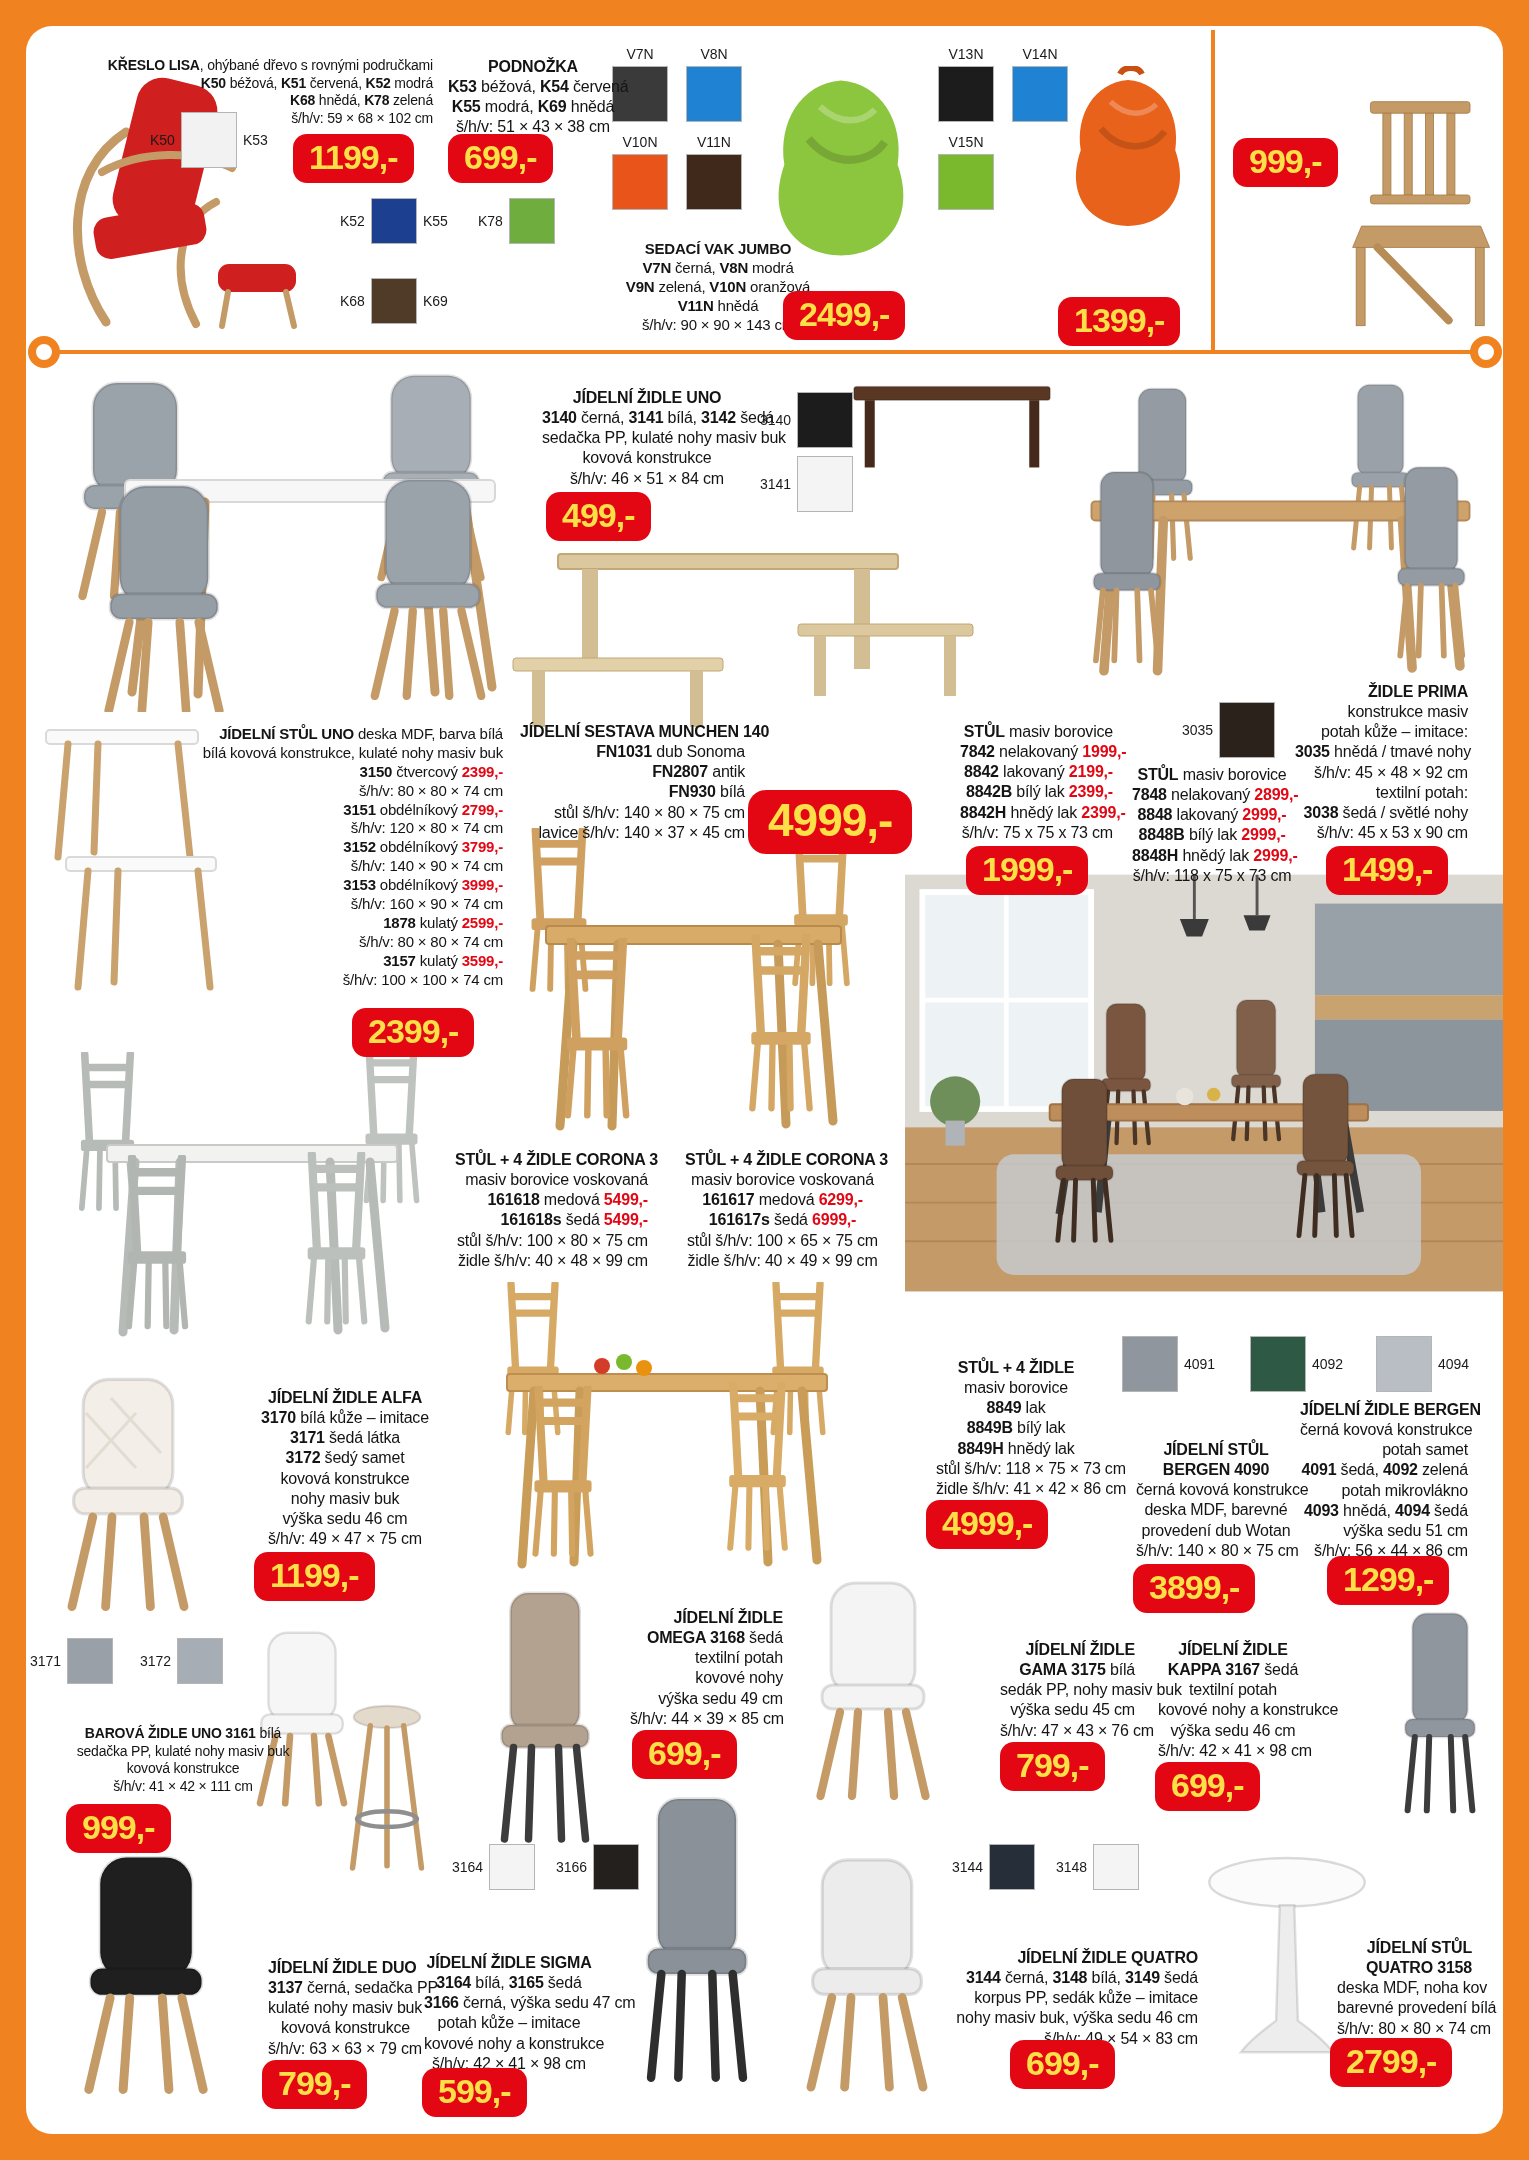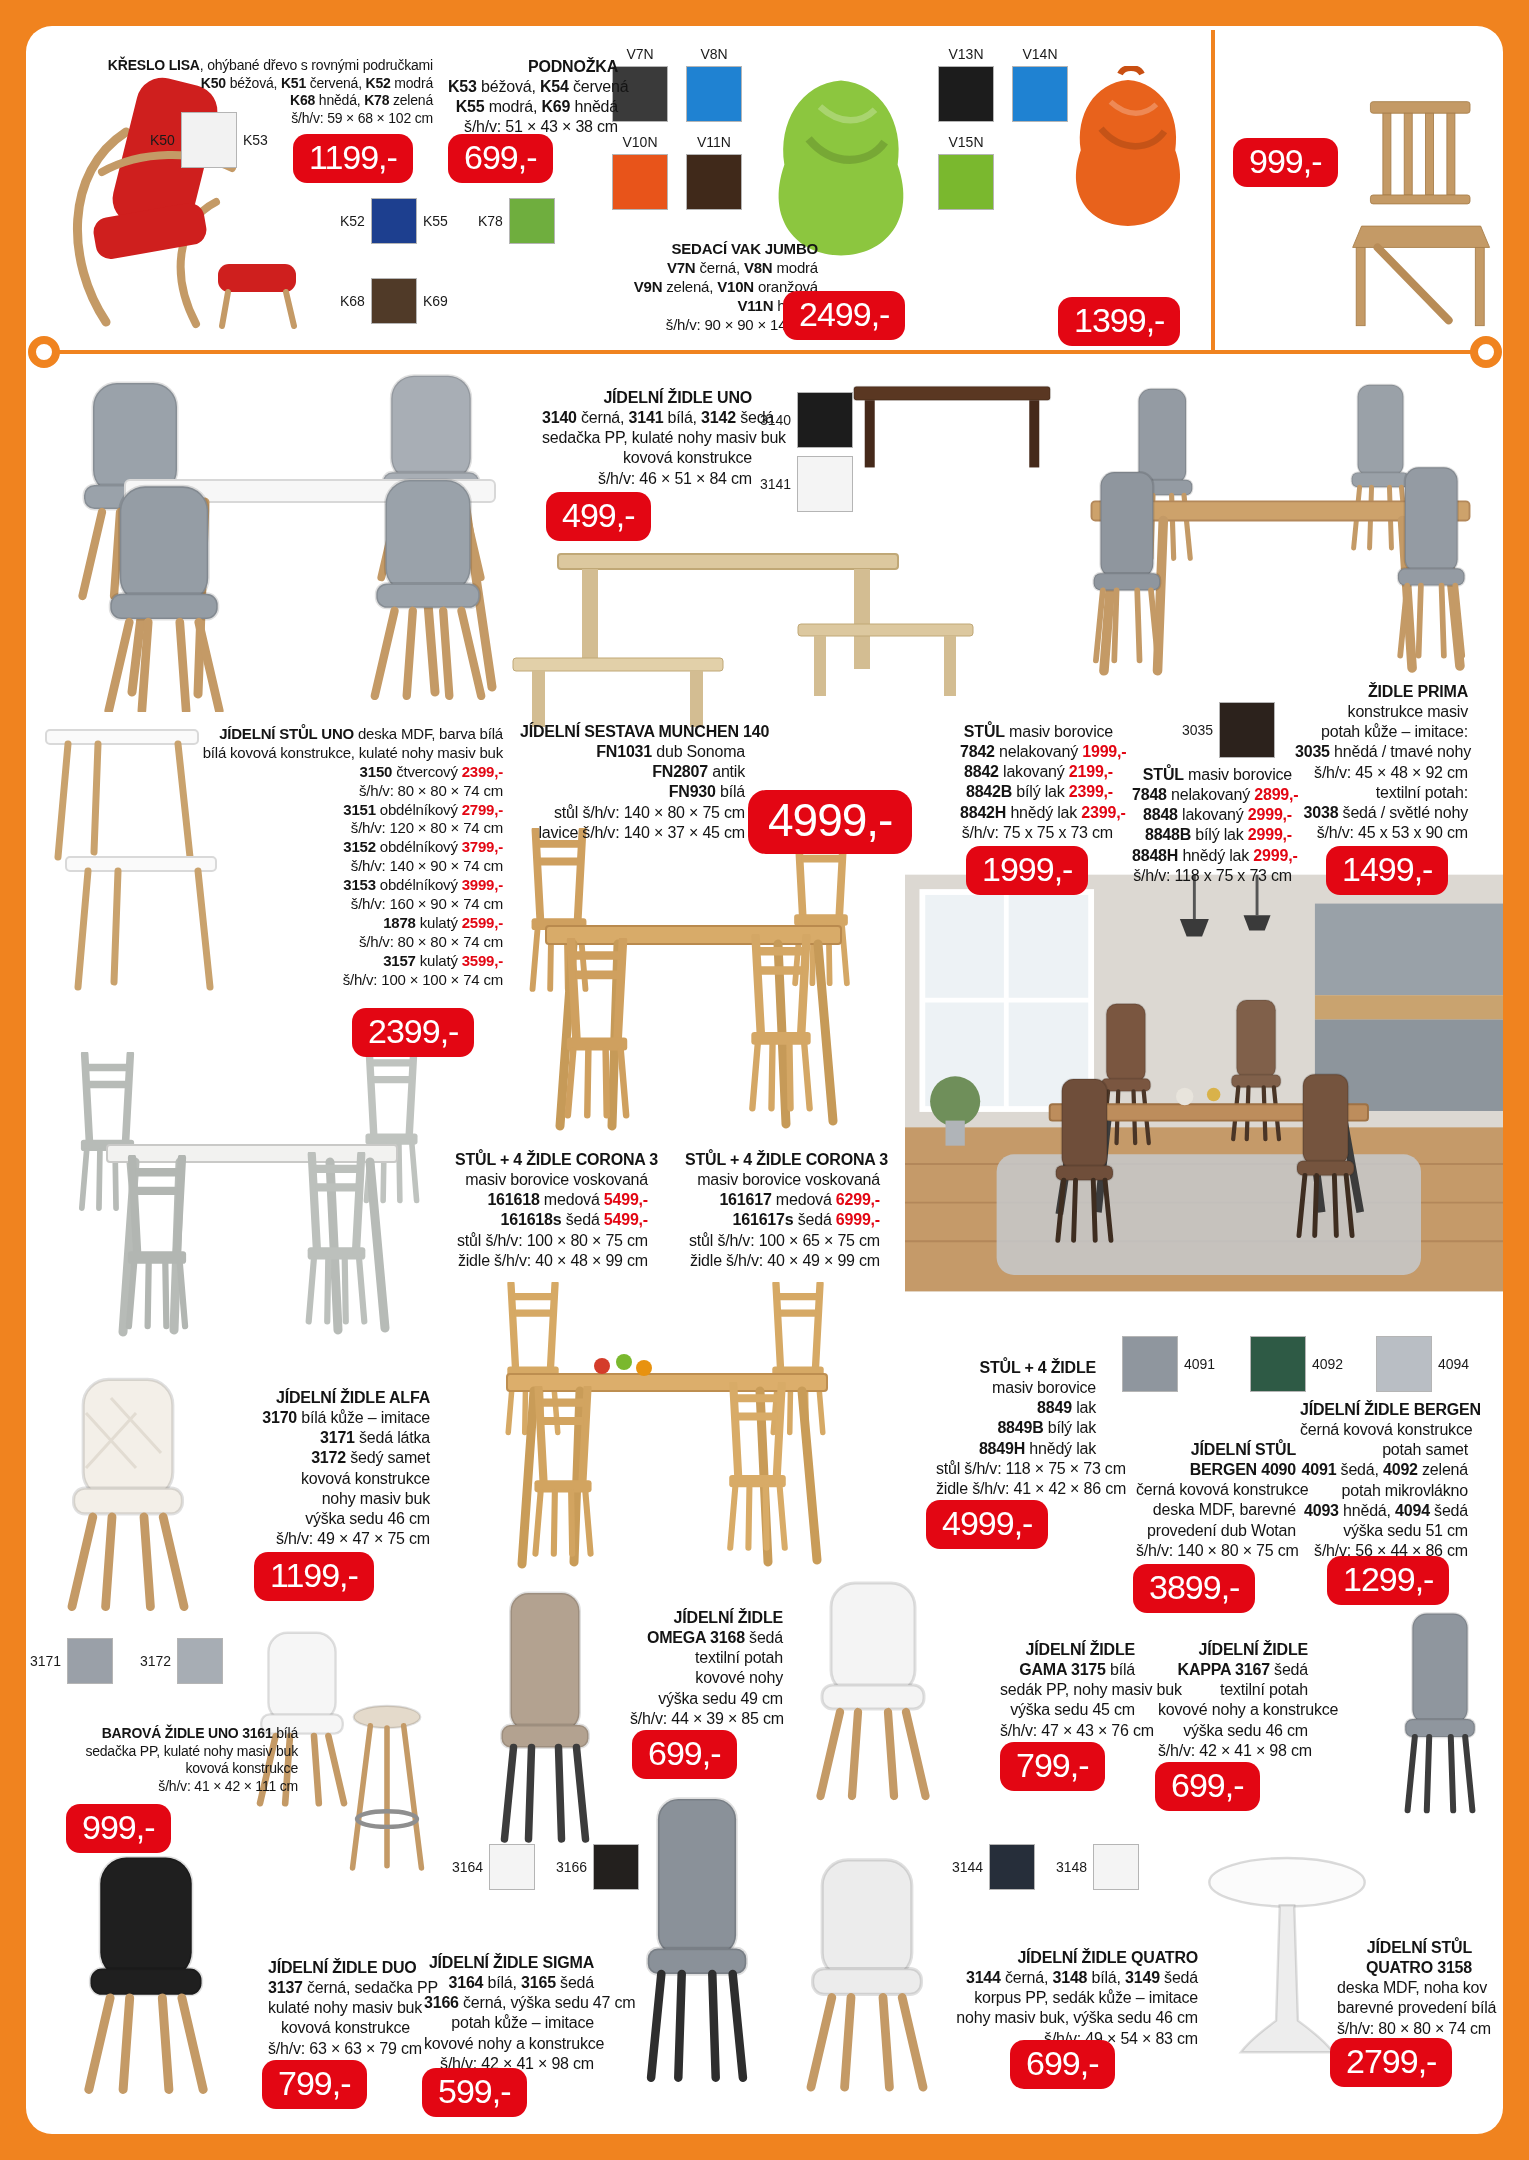--- a/index.html
+++ b/index.html
@@ -4,24 +4,24 @@
 <style>
   html,body{margin:0;padding:0;background:#e9e9e9}
   .page{position:relative;width:1529px;height:2160px;margin:0 auto;background:#f0831f;
         font-family:"Liberation Sans",sans-serif;overflow:hidden}
   .inner{position:absolute;left:26px;top:26px;right:26px;bottom:26px;background:#ffffff;border-radius:26px}
   .v-line{position:absolute;left:1211px;top:30px;width:4px;height:320px;background:#f0831f}
   .h-line{position:absolute;left:30px;right:30px;top:350px;height:4px;background:#f0831f}
   .ring{position:absolute;width:16px;height:16px;border:8px solid #f0831f;border-radius:50%;background:#fff}
   .prod{position:absolute;font-size:16px;line-height:1.26;color:#141414;letter-spacing:-0.2px}
   .prod .ln{white-space:nowrap}
-  .a-r{text-align:right}.a-l{text-align:right}
+  .a-r{text-align:right}.a-l{text-align:center}
   .seg-b{font-weight:700}
   .seg-r{font-weight:700;color:#e30613}
-  .price{position:absolute;background:#e30613;color:#ffffff;font-weight:400;font-size:34px;line-height:1;
+  .price{position:absolute;background:#e30613;color:#fde047;font-weight:700;font-size:34px;line-height:1;
          padding:6px 16px 9px;border-radius:14px;letter-spacing:-1px;white-space:nowrap}
   .price-lg{font-size:46px;border-radius:18px;padding:7px 20px 11px}
   .sw{position:absolute;display:flex;align-items:center;gap:6px;font-size:14px;color:#1a1a1a}
   .sw-top{flex-direction:column;gap:4px}
   .sw-box{width:56px;height:56px;border:1px solid #b5b5b5;display:block;box-sizing:border-box}
   .sw-sm .sw-box{width:46px;height:46px}
   .sw-lbl:empty{display:none}
   .img{position:absolute}
   .img svg{width:100%;height:100%;display:block}
 </style>

